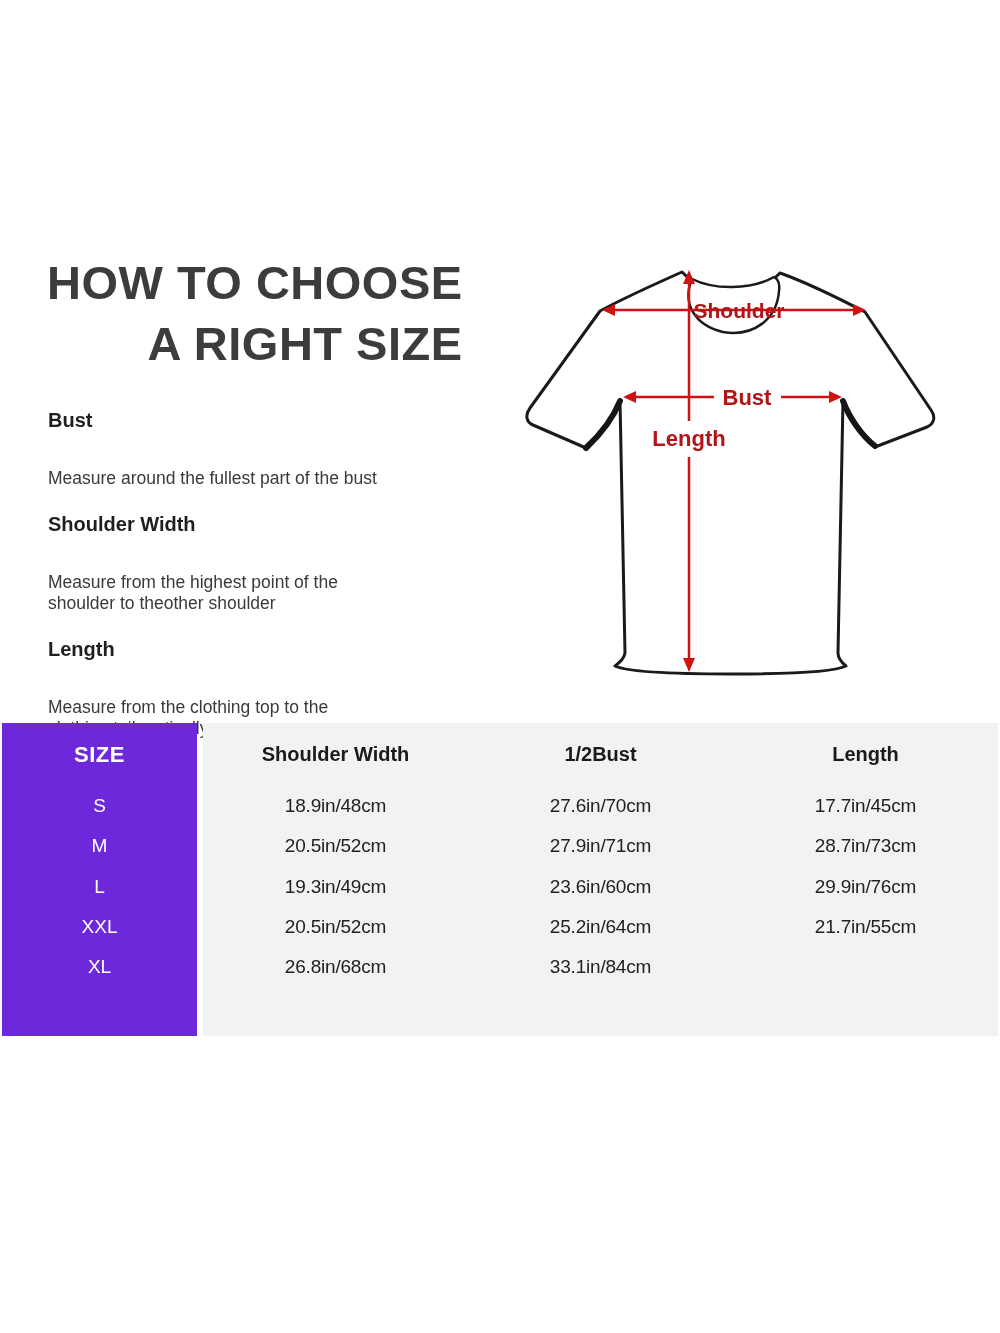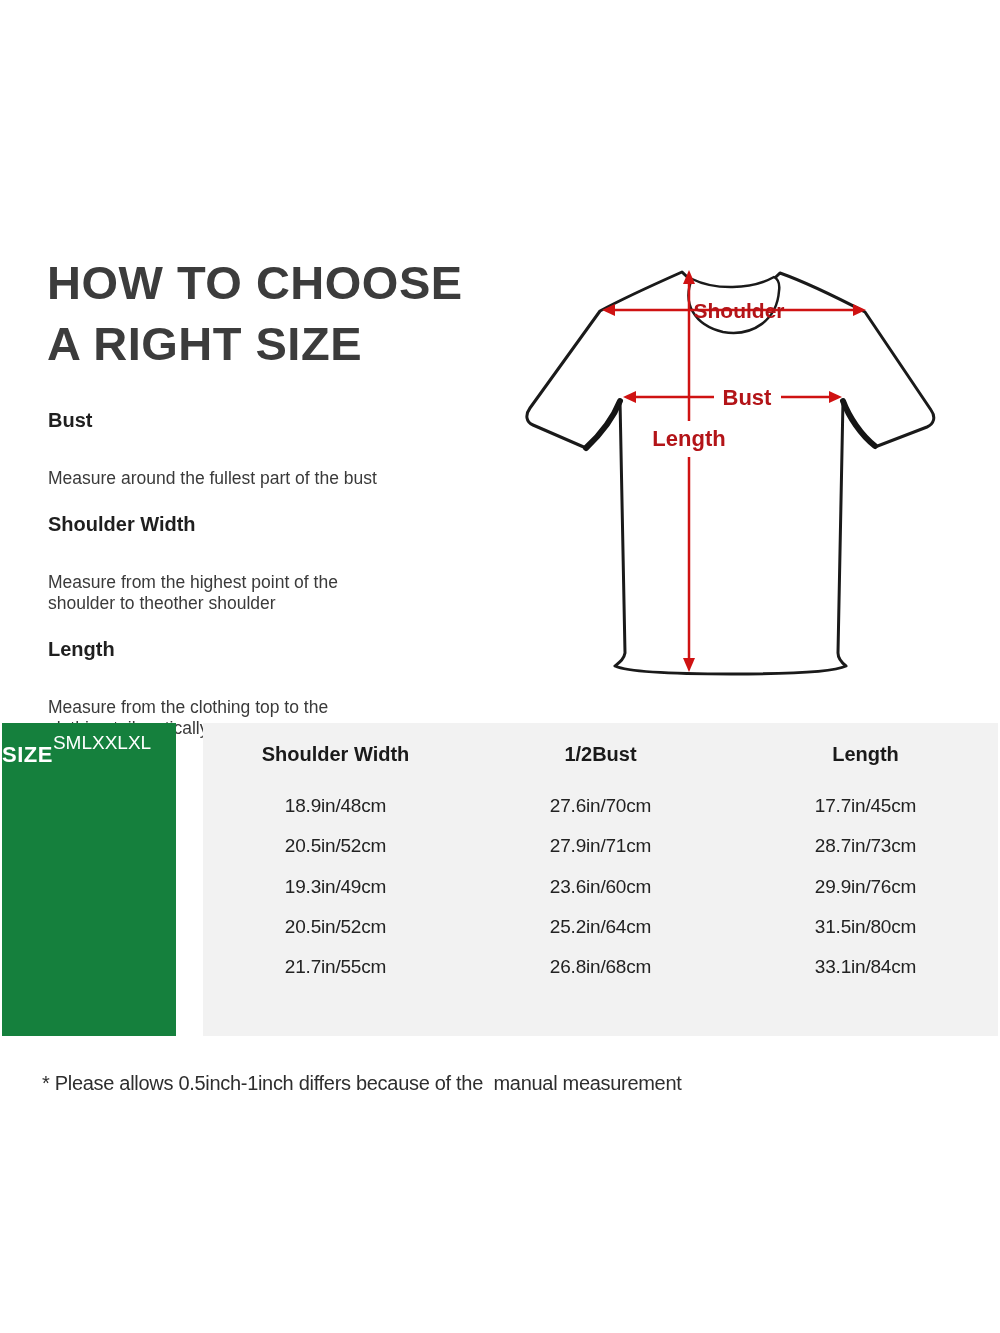--- a/index.html
+++ b/index.html
@@ -3,36 +3,36 @@
 <meta charset="utf-8">
 <style>
   html,body{margin:0;padding:0;background:#ffffff;}
   .page{
     position:relative;width:1000px;height:1333px;background:#ffffff;
     font-family:"Liberation Sans", sans-serif;overflow:hidden;
   }
   
   .heading{
     position:absolute;left:47px;top:252px;
-    font-size:47px;line-height:61px;font-weight:bold;color:#3c3c3c;letter-spacing:0.5px;
+    font-size:47px;line-height:61px;font-weight:bold;color:#3c3c3c;letter-spacing:0.5px;text-align:right;
   }
   
   .instructions{position:absolute;left:48px;top:408px;width:400px;}
   .instr{margin-bottom:23px;}
   .instr-title{font-size:20px;font-weight:bold;color:#1f1f1f;line-height:24px;margin-bottom:7px;}
   .instr-body{font-size:17.5px;color:#3a3a3a;line-height:21px;white-space:pre-line;margin-top:36px;}
   
   .diagram{position:absolute;left:510px;top:255px;width:470px;height:440px;}
   .diagram text{
     font-family:"Liberation Sans", sans-serif;font-weight:bold;fill:#b31418;
   }
   
   .size-col{
-    position:absolute;left:2px;top:723px;width:174px;height:313px;
-    background:#15803d;display:flex;flex-direction:row;
+    position:absolute;left:2px;top:723px;width:195px;height:313px;
+    background:#6d28d9;display:flex;flex-direction:column;
   }
   .size-col .hdr{
     height:63px;display:flex;align-items:center;justify-content:center;
     color:#ffffff;font-size:22px;font-weight:bold;letter-spacing:0.5px;
   }
   .size-col .cell{
     height:40.3px;display:flex;align-items:center;justify-content:center;
     color:#ffffff;font-size:19px;
   }
   .data-area{
@@ -155,22 +155,20 @@
     <div class="dcell">27.9in/71cm</div>
 
     <div class="dcell">28.7in/73cm</div>
 
     <div class="dcell">19.3in/49cm</div>
     <div class="dcell">23.6in/60cm</div>
     <div class="dcell">29.9in/76cm</div>
 
     <div class="dcell">20.5in/52cm</div>
     <div class="dcell">25.2in/64cm</div>
-    <div class="dcell">31.5in/80cm</div>
 
     <div class="dcell">21.7in/55cm</div>
     <div class="dcell">26.8in/68cm</div>
     <div class="dcell">33.1in/84cm</div>
   </div>
 
-  <div class="footnote">* Please allows 0.5inch-1inch differs because of the  manual measurement</div>
 
 </div>
 
 </body></html>

